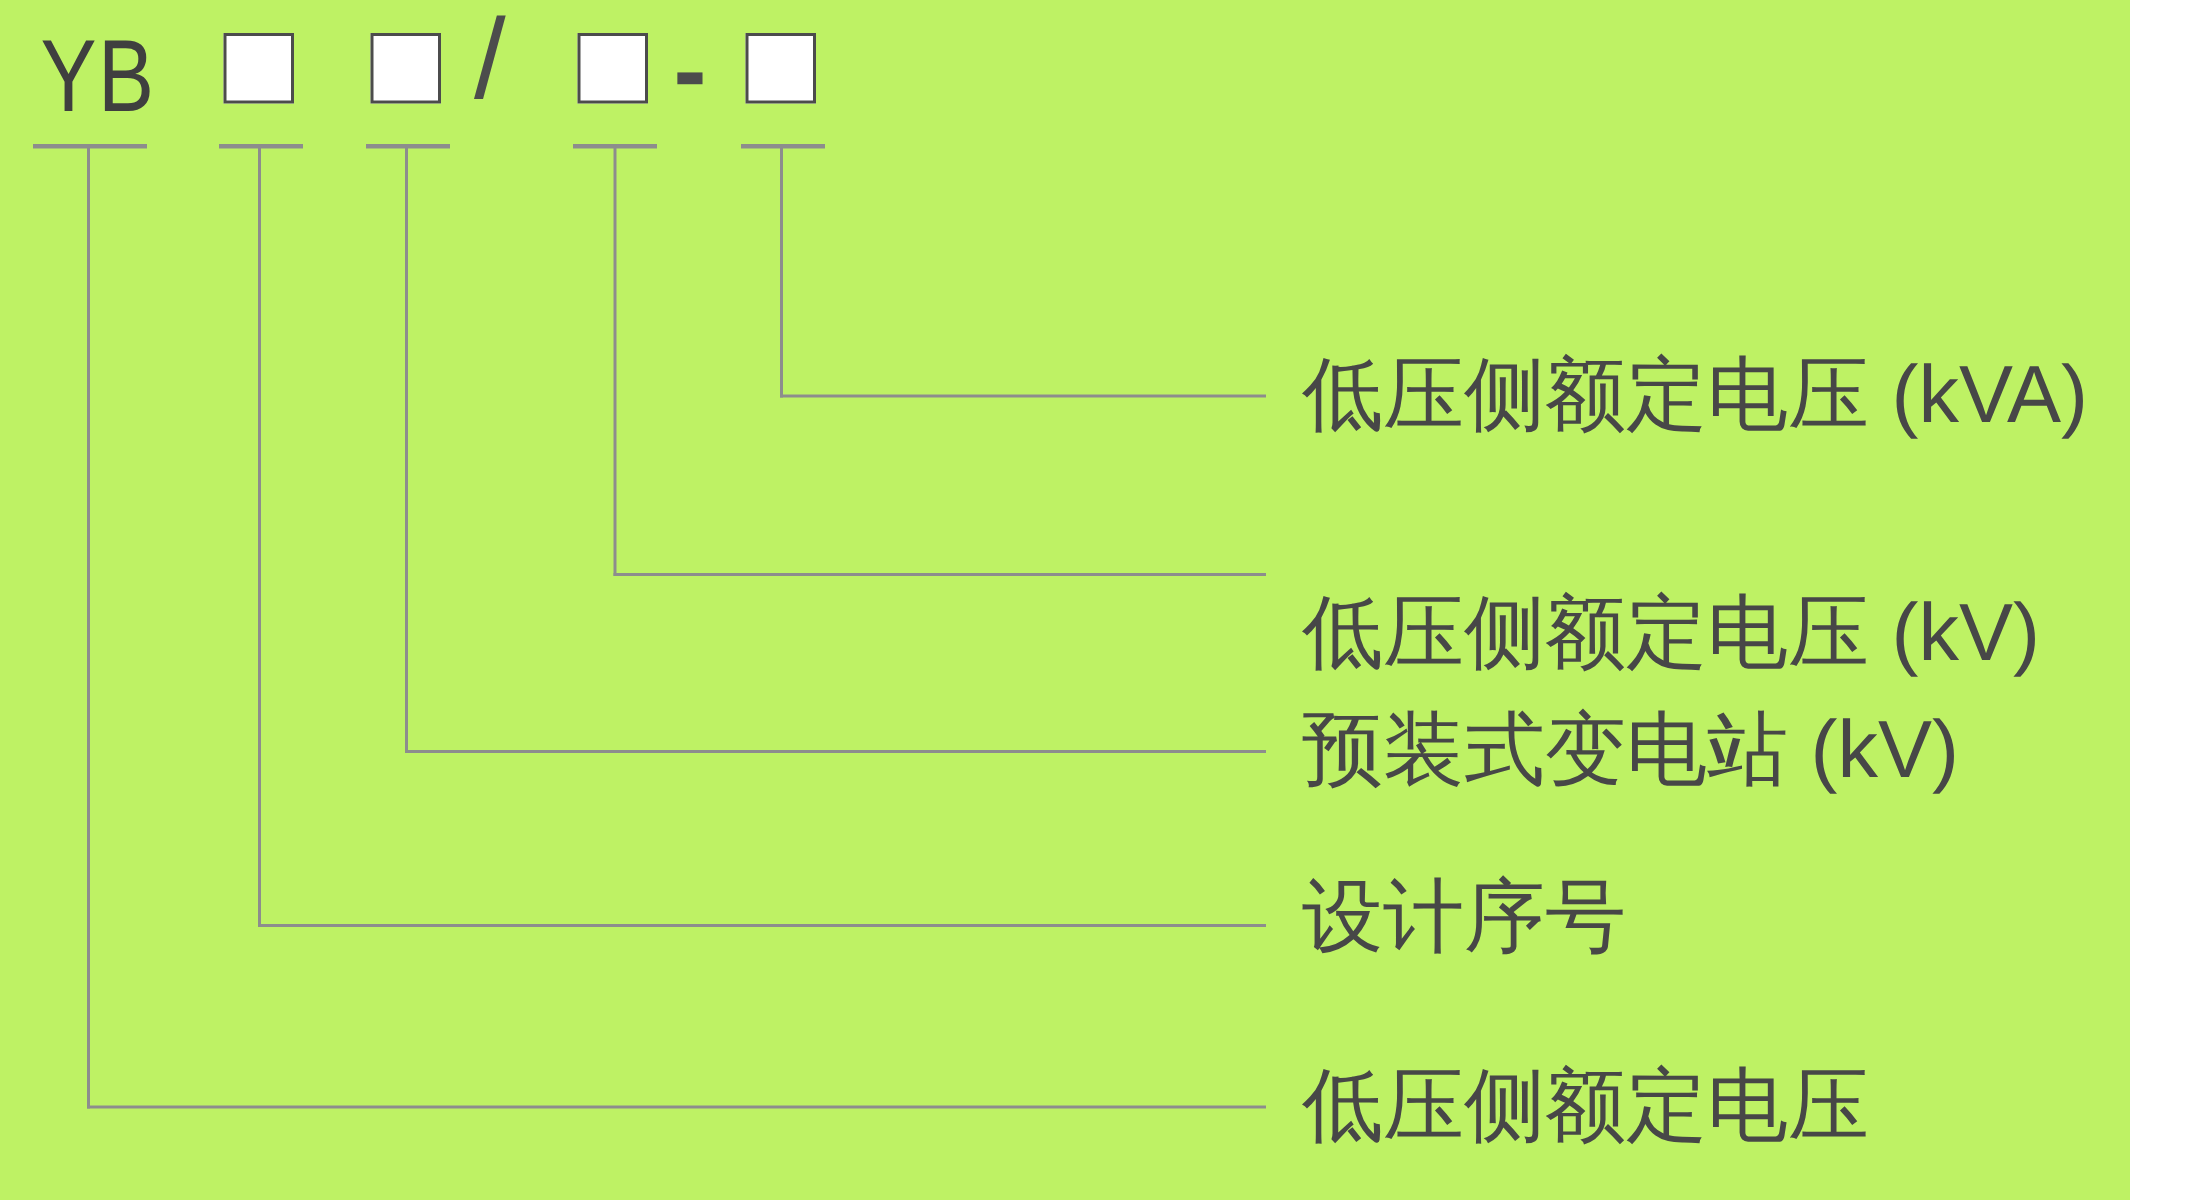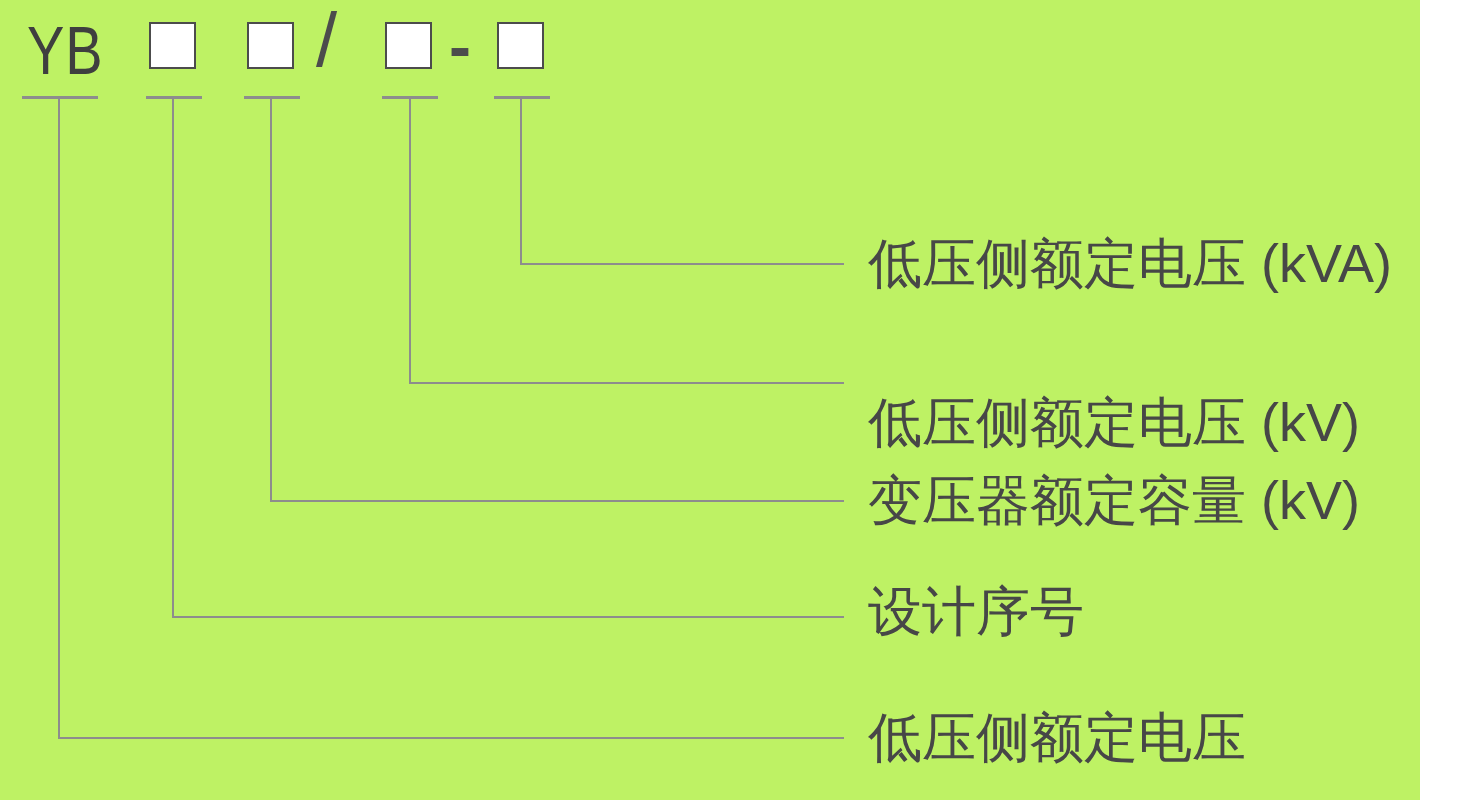--- a/index.html
+++ b/index.html
@@ -125,17 +125,17 @@
   <div class="tick tick-4"></div>
 
   <div class="connector conn-0"></div>
   <div class="connector conn-1"></div>
   <div class="connector conn-2"></div>
   <div class="connector conn-3"></div>
   <div class="connector conn-4"></div>
 
   <div class="callout-label label-0">低压侧额定电压 (kVA)</div>
   <div class="callout-label label-1">低压侧额定电压 (kV)</div>
-  <div class="callout-label label-2">变压器额定容量 (kV)</div>
+  <div class="callout-label label-2">预装式变电站 (kV)</div>
   <div class="callout-label label-3">设计序号</div>
   <div class="callout-label label-4">低压侧额定电压</div>
 
 </div>
 
 </body></html>

